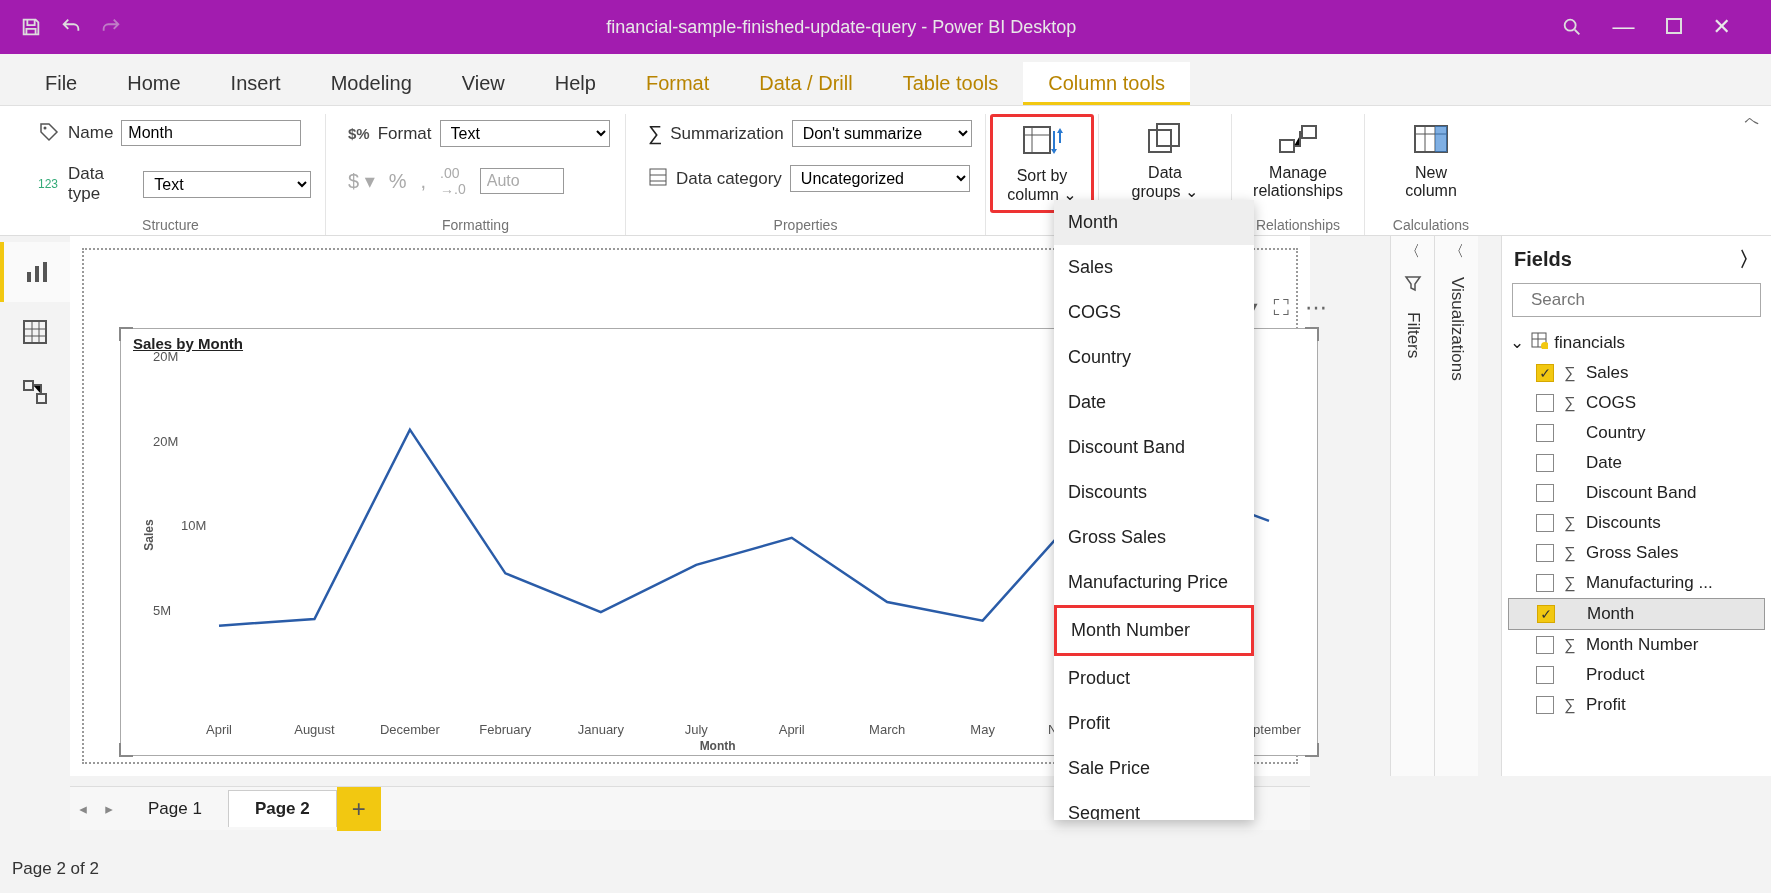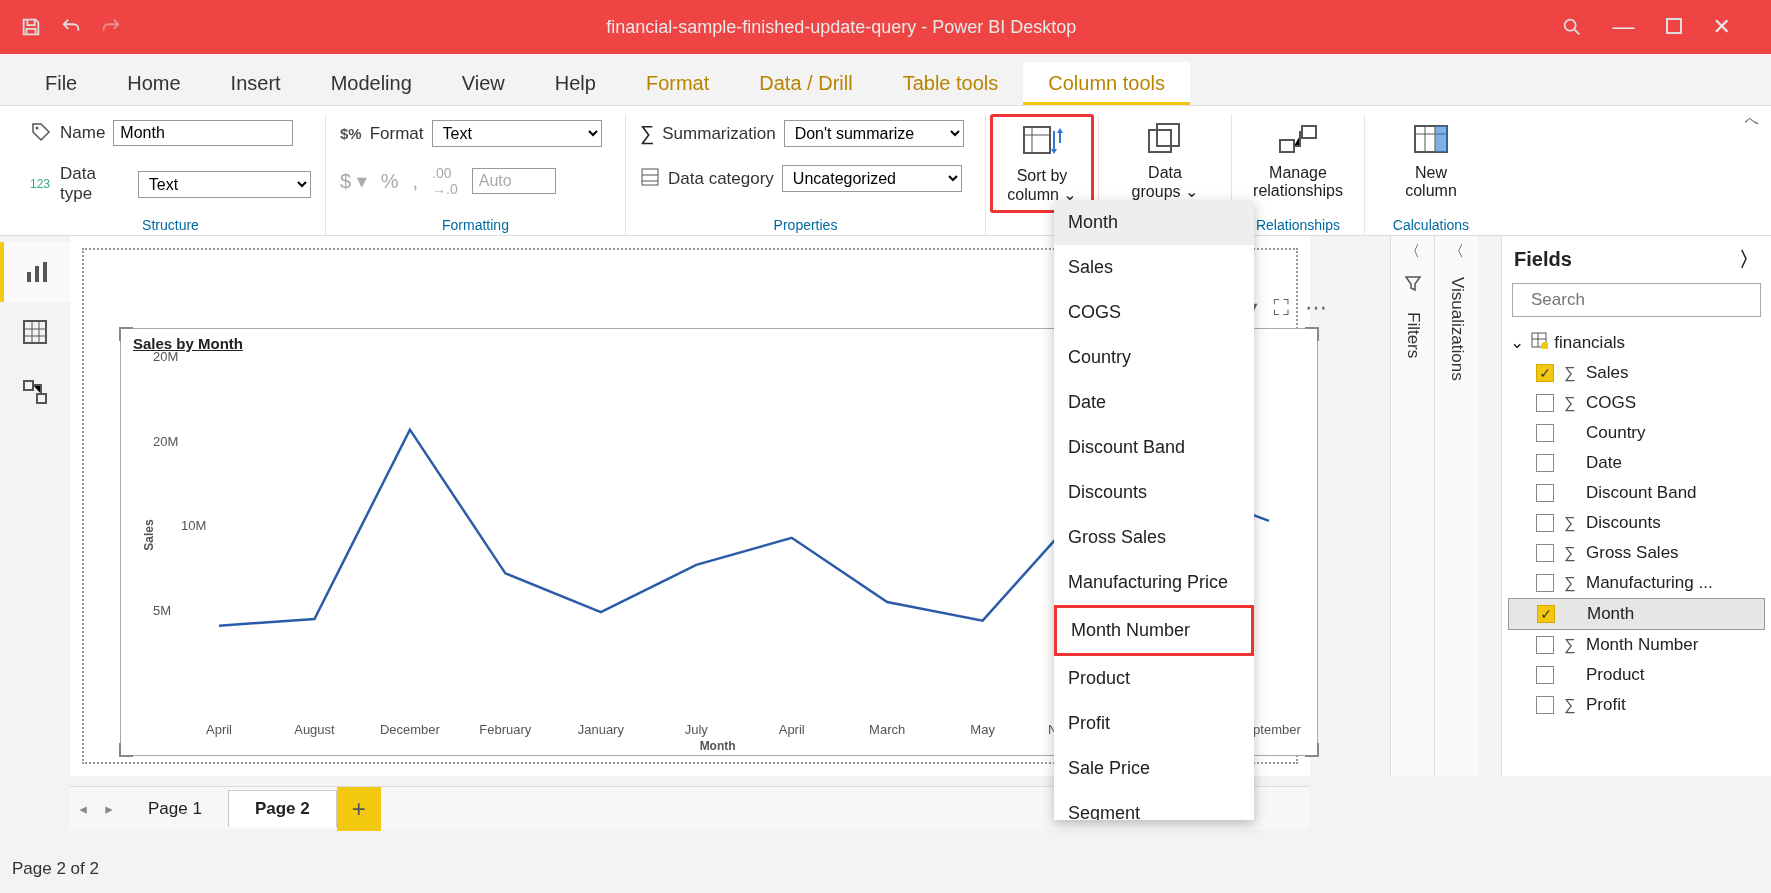--- a/index.html
+++ b/index.html
@@ -1,30 +1,30 @@
 <!DOCTYPE html>
 <html><head>
 <meta charset="utf-8">
 <style>
   * { box-sizing: border-box; font-family: "Segoe UI", Arial, sans-serif; }
   body { margin: 0; background: #f3f3f3; width: 1771px; height: 893px; overflow: hidden; font-size: 15px; color: #222; }
-  .titlebar { background: #ef4444; height: 54px; display: flex; align-items: center; color: #e8e8e8; padding: 0 10px; }
+  .titlebar { background: #a21caf; height: 54px; display: flex; align-items: center; color: #e8e8e8; padding: 0 10px; }
   .titlebar .left { display:flex; gap:18px; align-items:center; padding-left:10px;}
   .titlebar .title { flex:1; text-align:center; font-size:18px; }
   .titlebar .right { display:flex; gap:30px; align-items:center; padding-right:30px;}
   .icon-btn { width:22px; height:22px; display:inline-block; }
   .ribbon-tabs { background:#f3f3f3; height:52px; display:flex; align-items:flex-end; padding-left:20px; gap:0; border-bottom:1px solid #e0e0e0;}
   .ribbon-tab { padding:10px 25px; font-size:20px; color:#333; cursor:pointer; }
   .ribbon-tab.active { color:#b88400; background:#fff; border-bottom:3px solid #f2c811; padding-bottom:7px;}
   .ribbon-tab.context { color:#b88400; }
   .ribbon { background:#fff; height:130px; display:flex; padding:8px 0 0 16px; border-bottom:1px solid #ddd; position:relative;}
   .group { display:flex; flex-direction:column; padding:0 14px; border-right:1px solid #e5e5e5; justify-content:space-between;}
   .group-body { display:flex; gap:10px; align-items:flex-start; flex-wrap:wrap; padding-top:6px;}
-  .group-label { text-align:center; font-size:14px; color:#0369a1; padding:4px 0 2px 0;}
-  .field-row { display:flex; align-items:center; gap:8px; margin-bottom:8px;}
+  .group-label { text-align:center; font-size:14px; color:#737373; padding:4px 0 2px 0;}
+  .field-row { display:flex; align-items:center; gap:8px; margin-bottom:8px;margin-left:8px;}
   .lbl { font-size:17px; color:#333; }
   .sel { border:1px solid #999; background:#fff; font-size:16px; padding:3px 6px; }
   .big-btn { display:flex; flex-direction:column; align-items:center; justify-content:flex-start; width:104px; padding:6px 4px; font-size:16px; text-align:center; gap:4px; cursor:pointer;}
   .big-btn.highlight { border:3px solid #e33; border-radius:3px; }
   .big-icon { width:44px; height:40px; }
   .canvas-area { position:absolute; top:236px; left:70px; width:1240px; height:540px; background:#fff; }
   .canvas-dots { position:absolute; inset:12px; border:2px dotted #999; }
   .visual-frame { position:absolute; top:92px; left:50px; width:1198px; height:428px; border:1px solid #aaa; background:#fff;}
   .corner { position:absolute; width:14px; height:14px; border:2px solid #888;}
   .c-tl{top:-2px;left:-2px;border-right:none;border-bottom:none;}

